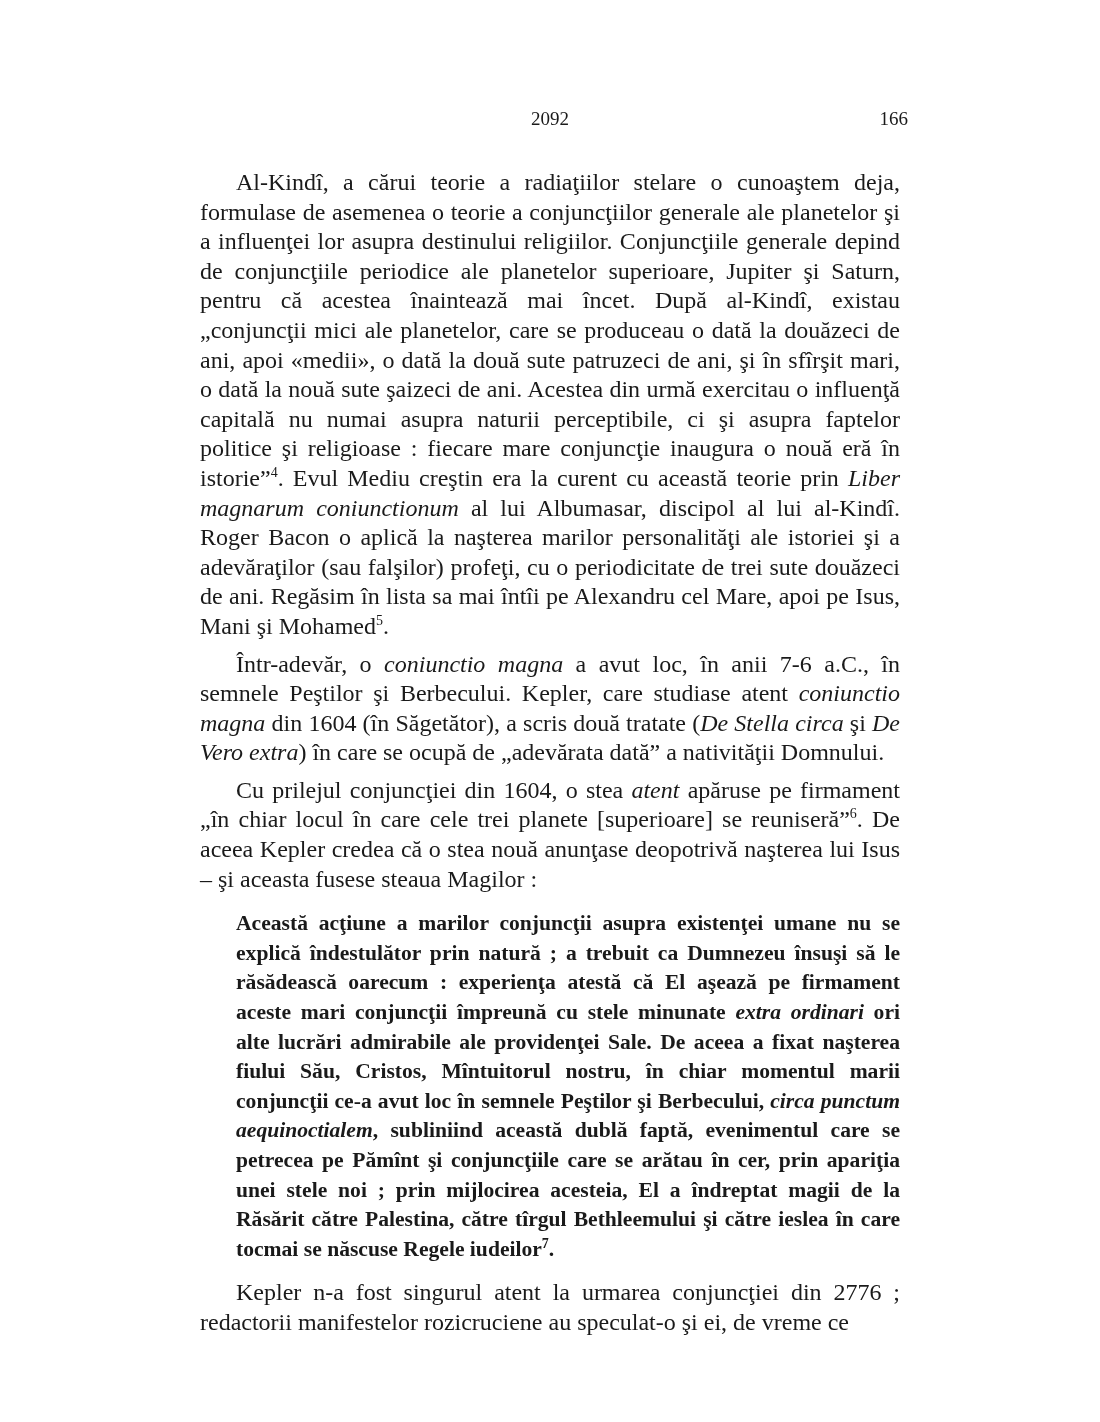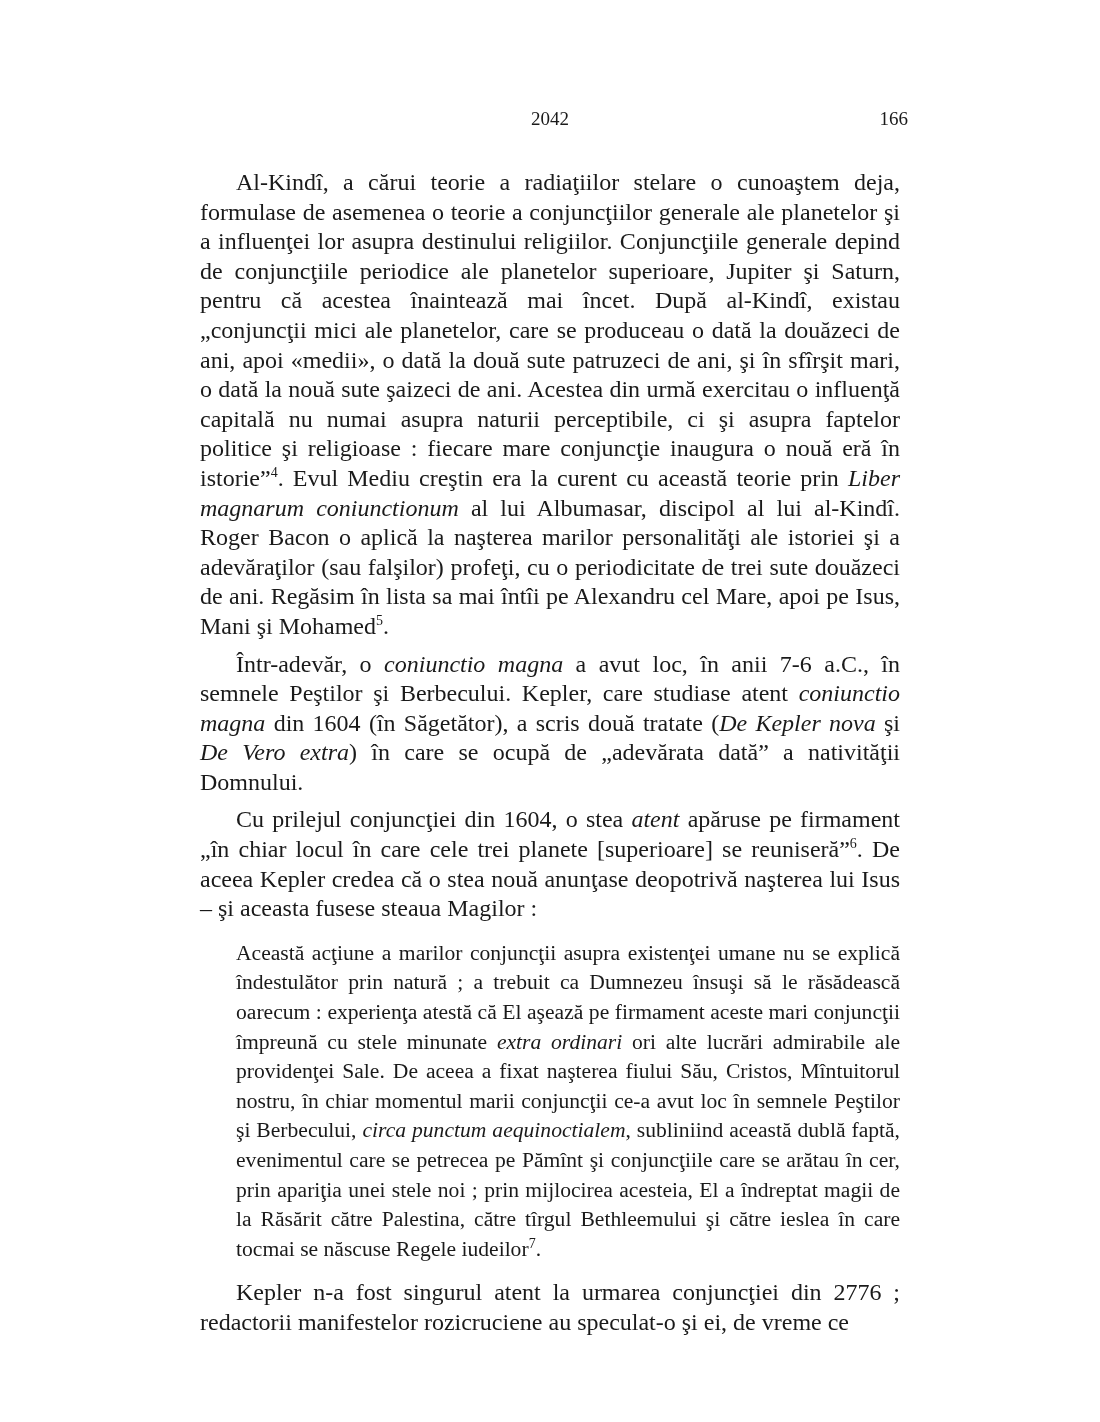--- a/index.html
+++ b/index.html
@@ -4,33 +4,33 @@
 <style>
   html, body { margin: 0; padding: 0; background: #ffffff; }
   body { width: 1100px; height: 1422px; position: relative; overflow: hidden;
          font-family: "Liberation Serif", "DejaVu Serif", serif; color: #1a1a1a; }
   .header { position: absolute; top: 108px; left: 192px; width: 716px; height: 28px; font-size: 19px; }
   .header .center { position: absolute; left: 0; right: 0; text-align: center; }
   .header .right { position: absolute; right: 0; }
   .body { position: absolute; top: 160px; left: 192px; width: 716px; font-size: 24px; line-height: 29.6px; }
   p { margin: 8px; text-align: justify; text-indent: 36px; }
   .quote { margin: 15px 0 14px 36px; font-size: 21.6px; line-height: 29.6px; text-align: justify; }
-  .quote p { text-indent: 0; }
+  .quote p { text-indent: 0; font-weight: bold; }
   sup { font-size: 14px; line-height: 0; vertical-align: super; }
   i { font-style: italic; }
 </style>
 </head>
 <body>
 
 <div class="header">
-  <span class="center">2042</span>
+  <span class="center">2092</span>
   <span class="right">166</span>
 </div>
 
 <div class="body">
   <p>Al-Kindî, a cărui teorie a radiaţiilor stelare o cunoaştem deja, formulase de asemenea o teorie a conjuncţiilor generale ale planetelor şi a influenţei lor asupra destinului religiilor. Conjuncţiile generale depind de conjuncţiile periodice ale planetelor superioare, Jupiter şi Saturn, pentru că acestea înaintează mai încet. După al-Kindî, existau „conjuncţii mici ale planetelor, care se produceau o dată la douăzeci de ani, apoi «medii», o dată la două sute patruzeci de ani, şi în sfîrşit mari, o dată la nouă sute şaizeci de ani. Acestea din urmă exercitau o influenţă capitală nu numai asupra naturii perceptibile, ci şi asupra faptelor politice şi religioase : fiecare mare conjuncţie inaugura o nouă eră în istorie”<sup>4</sup>. Evul Mediu creştin era la curent cu această teorie prin <i>Liber magnarum coniunctionum</i> al lui Albumasar, discipol al lui al-Kindî. Roger Bacon o aplică la naşterea marilor personalităţi ale istoriei şi a adevăraţilor (sau falşilor) profeţi, cu o periodicitate de trei sute douăzeci de ani. Regăsim în lista sa mai întîi pe Alexandru cel Mare, apoi pe Isus, Mani şi Mohamed<sup>5</sup>.</p>
-  <p>Într-adevăr, o <i>coniunctio magna</i> a avut loc, în anii 7-6 a.C., în semnele Peştilor şi Berbecului. Kepler, care studiase atent <i>coniunctio magna</i> din 1604 (în Săgetător), a scris două tratate (<i>De Kepler nova</i> şi <i>De Vero extra</i>) în care se ocupă de „adevărata dată” a nativităţii Domnului.</p>
+  <p>Într-adevăr, o <i>coniunctio magna</i> a avut loc, în anii 7-6 a.C., în semnele Peştilor şi Berbecului. Kepler, care studiase atent <i>coniunctio magna</i> din 1604 (în Săgetător), a scris două tratate (<i>De Stella circa</i> şi <i>De Vero extra</i>) în care se ocupă de „adevărata dată” a nativităţii Domnului.</p>
   <p>Cu prilejul conjuncţiei din 1604, o stea <i>atent</i> apăruse pe firmament „în chiar locul în care cele trei planete [superioare] se reuniseră”<sup>6</sup>. De aceea Kepler credea că o stea nouă anunţase deopotrivă naşterea lui Isus – şi aceasta fusese steaua Magilor :</p>
   <div class="quote">
     <p>Această acţiune a marilor conjuncţii asupra existenţei umane nu se explică îndestulător prin natură ; a trebuit ca Dumnezeu însuşi să le răsădească oarecum : experienţa atestă că El aşează pe firmament aceste mari conjuncţii împreună cu stele minunate <i>extra ordinari</i> ori alte lucrări admirabile ale providenţei Sale. De aceea a fixat naşterea fiului Său, Cristos, Mîntuitorul nostru, în chiar momentul marii conjuncţii ce-a avut loc în semnele Peştilor şi Berbecului, <i>circa punctum aequinoctialem</i>, subliniind această dublă faptă, evenimentul care se petrecea pe Pămînt şi conjuncţiile care se arătau în cer, prin apariţia unei stele noi ; prin mijlocirea acesteia, El a îndreptat magii de la Răsărit către Palestina, către tîrgul Bethleemului şi către ieslea în care tocmai se născuse Regele iudeilor<sup>7</sup>.</p>
   </div>
   <p>Kepler n-a fost singurul atent la urmarea conjuncţiei din 2776 ; redactorii manifestelor rozicruciene au speculat-o şi ei, de vreme ce</p>
 </div>
 
 </body></html>

